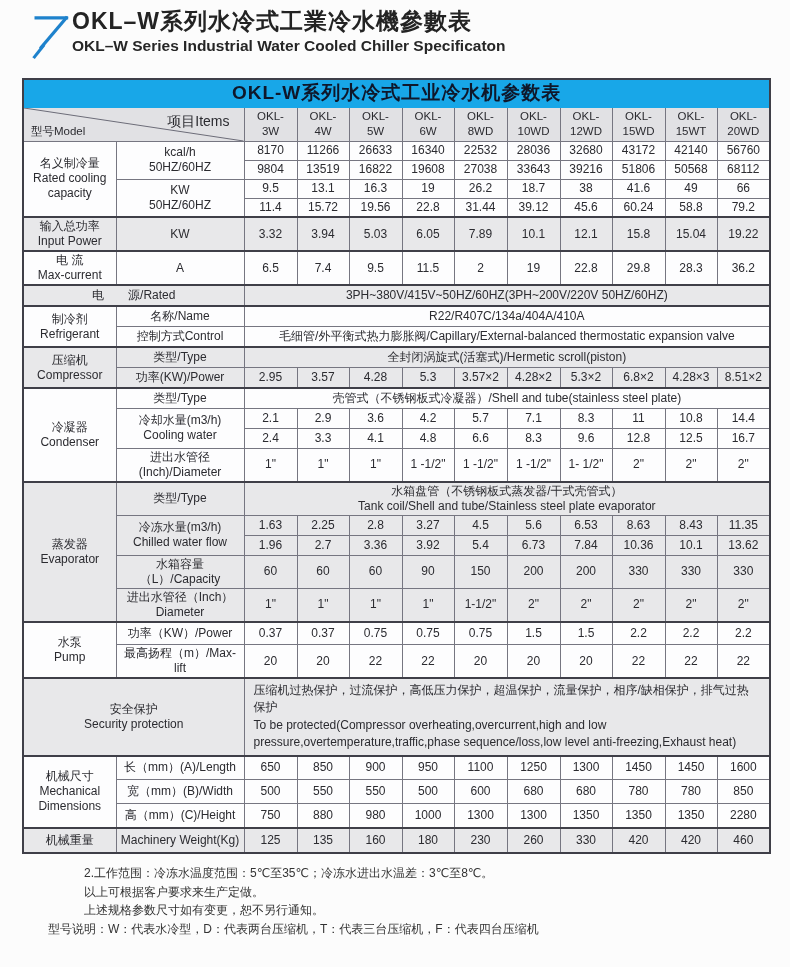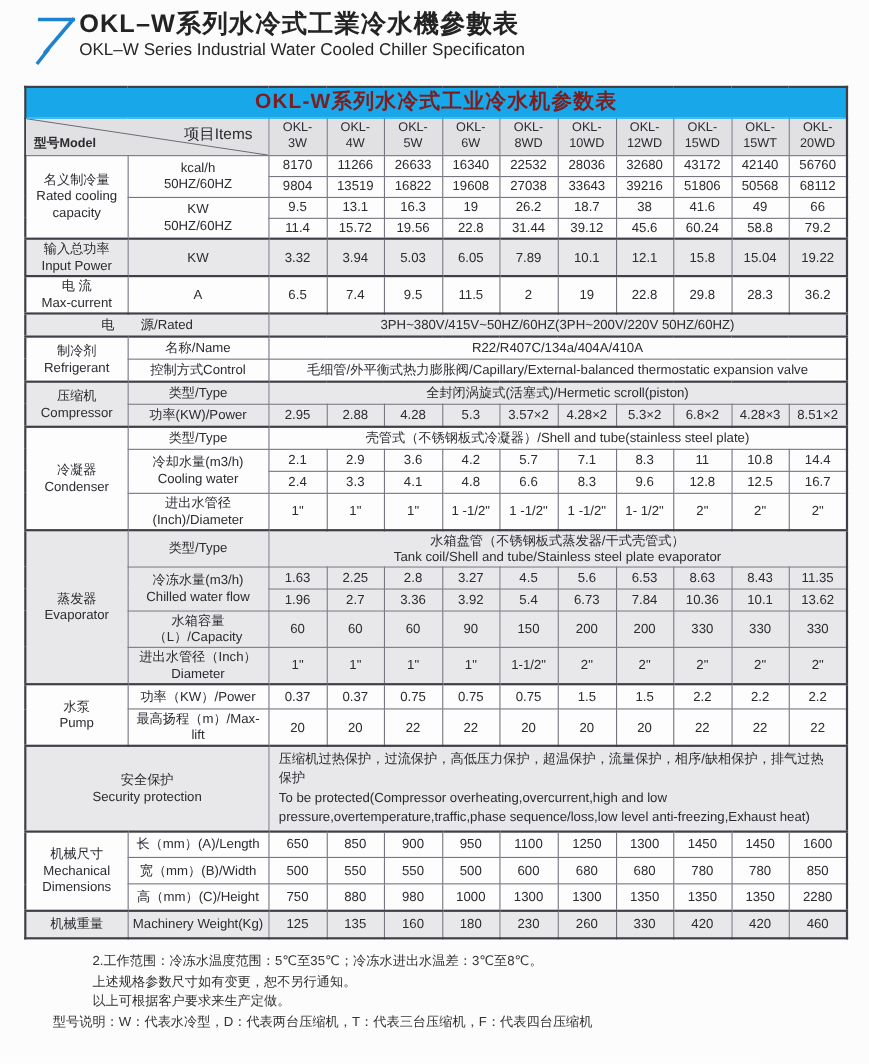--- a/index.html
+++ b/index.html
@@ -7,41 +7,41 @@
     width:790px;height:967px;overflow:hidden;
     background:#fcfcfc;color:#2b2b30;
     font-family:"Liberation Sans","DejaVu Sans",sans-serif;
   }
   .page{padding:8px 21px 0 22px}
 
   
   .masthead{display:flex;align-items:flex-start;margin:0 0 14px 0;min-height:56px}
   .logo{width:50px;height:54px;flex:0 0 auto;margin-top:2px}
   .titles h1{margin:0;font-size:23px;font-weight:700;letter-spacing:1px;color:#232323;line-height:1.15}
-  .titles h2{margin:3px 0 0 0;font-size:15.5px;font-weight:400;color:#262626;line-height:1.2}
+  .titles h2{margin:3px 0 0 0;font-size:15.5px;font-weight:700;color:#262626;line-height:1.2}
 
   
   table.spec{border-collapse:collapse;table-layout:fixed;width:747px;border:2px solid #3f3f48;background:#fdfdfe}
   .spec th,.spec td{
     border:1px solid #767681;font-size:12px;font-weight:400;text-align:center;vertical-align:middle;
     padding:1px 2px;line-height:1.25;background:#fdfdfe;overflow:hidden;
   }
   tr.g>td,tr.g>th{background:#e8e8ea}
   tr.sec>td{border-top:2px solid #3f3f48}
-  .title-row th{background:#18a7e8;border-color:#18a7e8;color:#7f1d1d;font-size:19px;font-weight:600;letter-spacing:1px}
+  .title-row th{background:#18a7e8;border-color:#18a7e8;color:#0f172a;font-size:19px;font-weight:600;letter-spacing:1px}
   .head-row th{background:#e1e1e4;font-size:11.5px;line-height:1.3}
   td.section,td.item{white-space:pre-line}
   td.wide{white-space:pre-line}
   td.left{text-align:left;padding:3px 9px;white-space:pre-line;line-height:1.45}
   td.v{white-space:nowrap}
 
   
   th.corner{position:relative;padding:0;background:#e1e1e4}
   th.corner svg{position:absolute;left:0;top:0;width:100%;height:100%;display:block}
-  th.corner .m{position:absolute;left:7px;top:16px;font-size:11.5px;font-weight:700}
+  th.corner .m{position:absolute;left:7px;top:16px;font-size:11.5px;font-weight:400}
   th.corner .i{position:absolute;right:14px;top:4px;font-size:14px;font-weight:400}
 
   
   .notes{margin:10px 0 0 26px;font-size:12px;color:#333}
   .notes-zh div{white-space:pre-wrap;line-height:1.58}
 </style>
 </head>
 <body>
 
 <div class="page">
@@ -235,21 +235,21 @@
 
       <tr class="g sec" style="height:20px">
         <td class="section" rowspan="2">压缩机
 Compressor</td>
         <td class="item">类型/Type</td>
         <td class="wide" colspan="10">全封闭涡旋式(活塞式)/Hermetic scroll(piston)</td>
       </tr>
       <tr class="g" style="height:21px">
         <td class="item">功率(KW)/Power</td>
       <td class="v">2.95</td>
-          <td class="v">2.88</td>
+          <td class="v">3.57</td>
           <td class="v">4.28</td>
           <td class="v">5.3</td>
           <td class="v">3.57×2</td>
           <td class="v">4.28×2</td>
           <td class="v">5.3×2</td>
           <td class="v">6.8×2</td>
           <td class="v">4.28×3</td>
           <td class="v">8.51×2</td>
         </tr>
 
@@ -454,20 +454,20 @@
           <td class="v">420</td>
           <td class="v">420</td>
           <td class="v">460</td>
         </tr>
     </tbody>
   </table>
 
   <div class="notes">
     <div class="notes-zh">
       <div>　　　2.工作范围：冷冻水温度范围：5℃至35℃；冷冻水进出水温差：3℃至8℃。</div>
+      <div>　　　以上可根据客户要求来生产定做。</div>
       <div>　　　上述规格参数尺寸如有变更，恕不另行通知。</div>
-      <div>　　　以上可根据客户要求来生产定做。</div>
       <div>型号说明：W：代表水冷型，D：代表两台压缩机，T：代表三台压缩机，F：代表四台压缩机</div>
     </div>
 
   </div>
 
 </div>
 
 </body></html>

